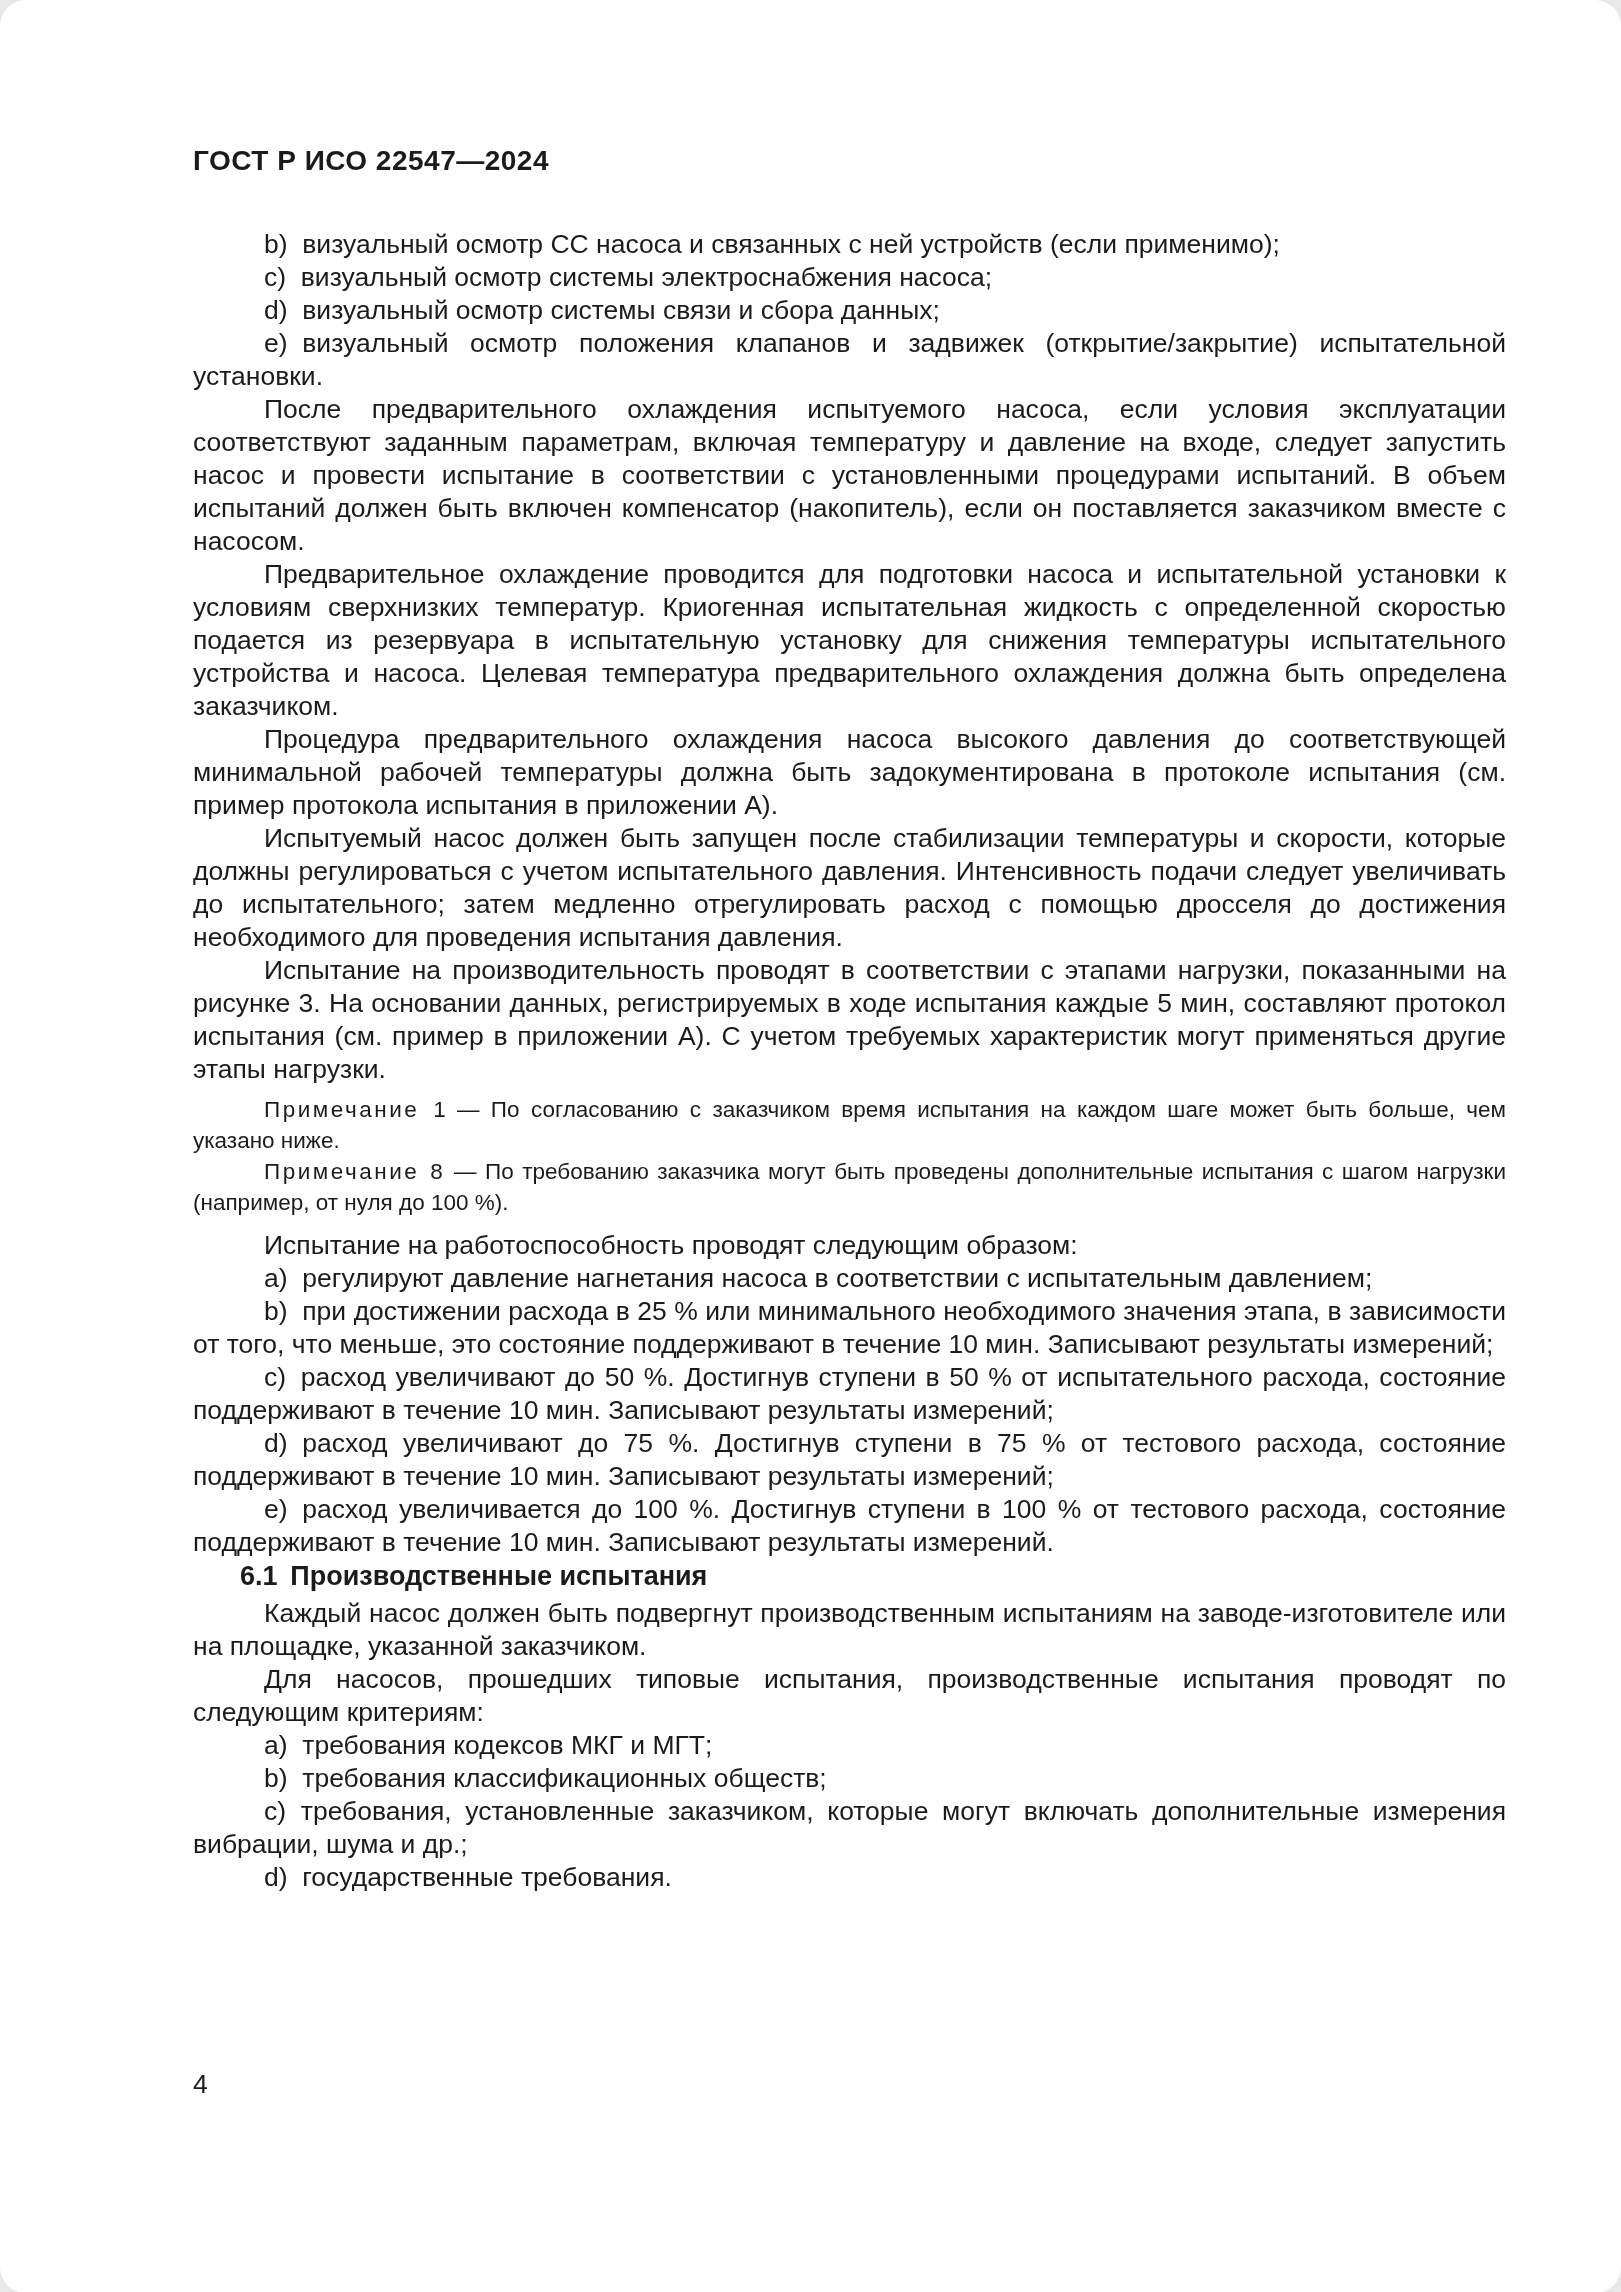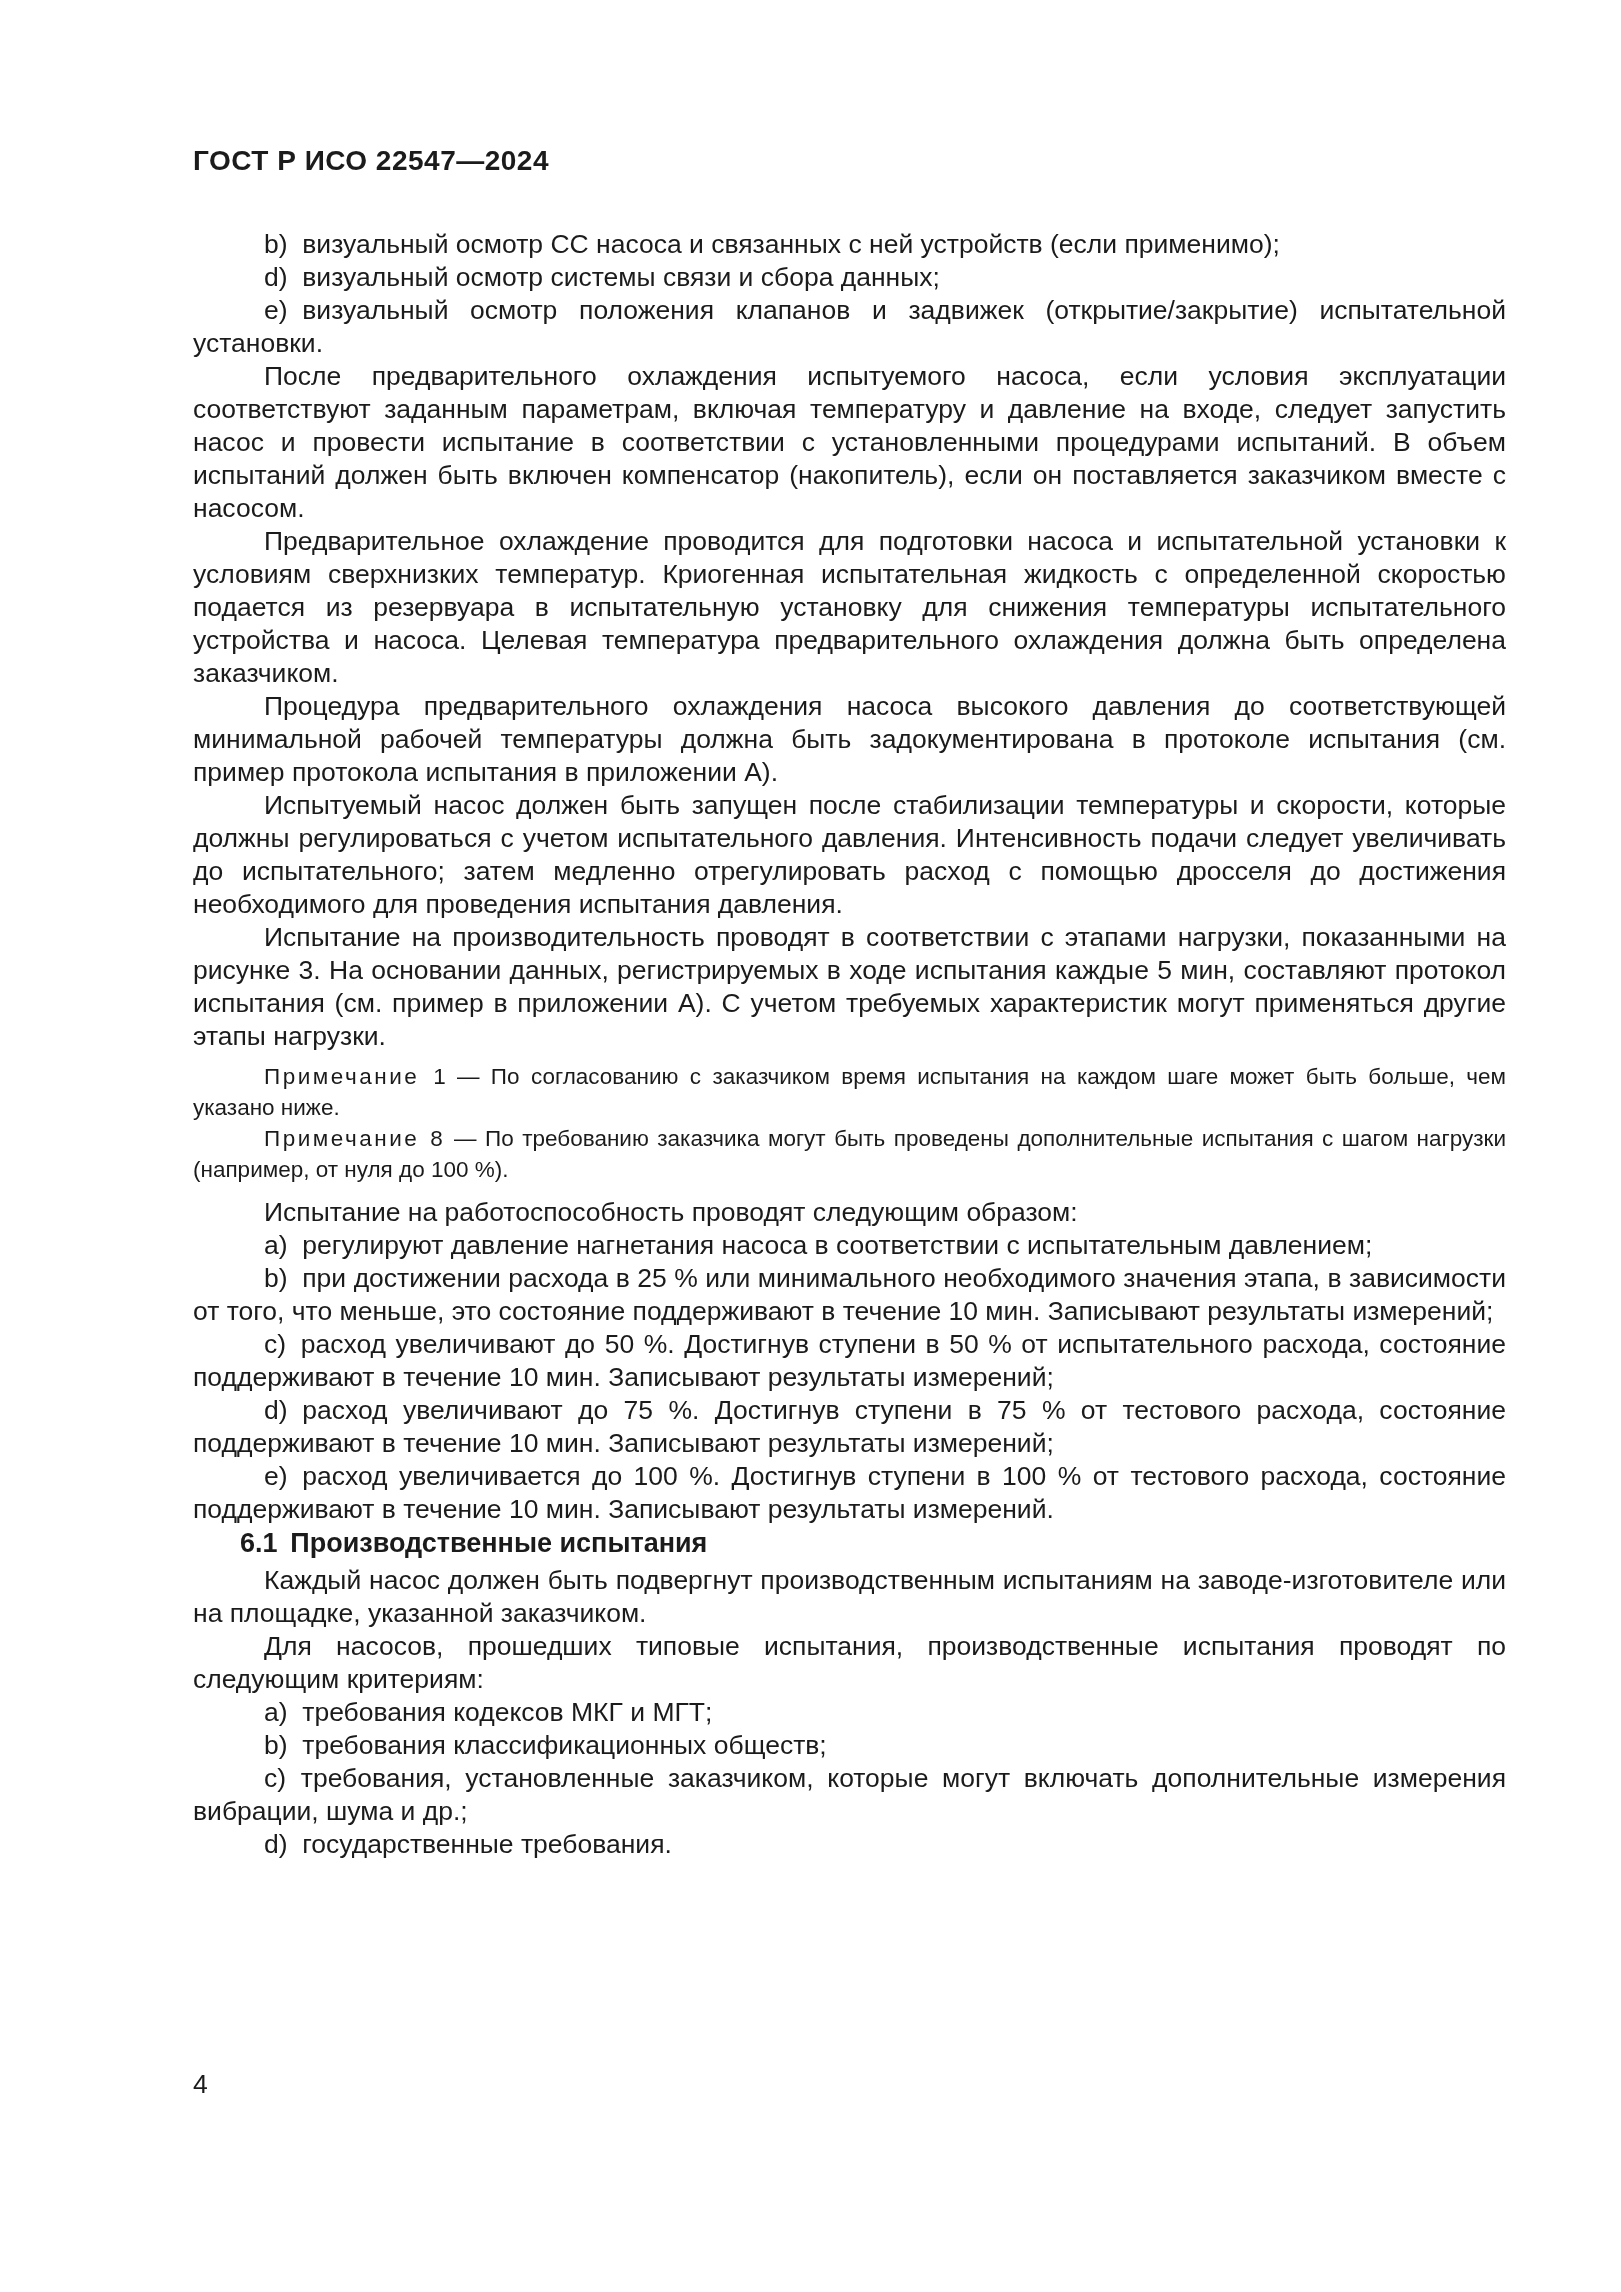--- a/index.html
+++ b/index.html
@@ -3,20 +3,21 @@
 <meta charset="utf-8">
 <style>
   html,body{margin:0;padding:0;background:#e8e8e8;}
   .page{
     position:relative;
     width:1621px;height:2293px;
     background:#ffffff;
     color:#1b1b1b;
     font-family:"Liberation Sans",sans-serif;
     overflow:hidden;
+    border-radius:26px;
   }
   .running-header{
     position:absolute;left:193px;top:145px;
     font-size:28px;font-weight:bold;letter-spacing:0.5px;
     white-space:nowrap;
   }
   .content{
     position:absolute;left:193px;top:228px;width:1313px;
   }
   p{margin:0;}
@@ -44,20 +45,21 @@
 </head>
 <body>
 
 <div class="page">
 
   <div class="running-header">ГОСТ Р ИСО 22547—2024</div>
 
   <div class="content">
 
     <p class="body-p"><span class="li-marker">b)</span><span>визуальный осмотр СС насоса и связанных с ней устройств (если применимо);</span></p>
+    <p class="body-p"><span class="li-marker">c)</span><span>визуальный осмотр системы электроснабжения насоса;</span></p>
     <p class="body-p"><span class="li-marker">d)</span><span>визуальный осмотр системы связи и сбора данных;</span></p>
     <p class="body-p"><span class="li-marker">e)</span><span>визуальный осмотр положения клапанов и задвижек (открытие/закрытие) испытательной установки.</span></p>
 
     <p class="body-p">После предварительного охлаждения испытуемого насоса, если условия эксплуатации соответствуют заданным параметрам, включая температуру и давление на входе, следует запустить насос и провести испытание в соответствии с установленными процедурами испытаний. В объем испытаний должен быть включен компенсатор (накопитель), если он поставляется заказчиком вместе с насосом.</p>
     <p class="body-p">Предварительное охлаждение проводится для подготовки насоса и испытательной установки к условиям сверхнизких температур. Криогенная испытательная жидкость с определенной скоростью подается из резервуара в испытательную установку для снижения температуры испытательного устройства и насоса. Целевая температура предварительного охлаждения должна быть определена заказчиком.</p>
     <p class="body-p">Процедура предварительного охлаждения насоса высокого давления до соответствующей минимальной рабочей температуры должна быть задокументирована в протоколе испытания (см. пример протокола испытания в приложении А).</p>
     <p class="body-p">Испытуемый насос должен быть запущен после стабилизации температуры и скорости, которые должны регулироваться с учетом испытательного давления. Интенсивность подачи следует увеличивать до испытательного; затем медленно отрегулировать расход с помощью дросселя до достижения необходимого для проведения испытания давления.</p>
 
 
     <p class="body-p">Испытание на производительность проводят в соответствии с этапами нагрузки, показанными на рисунке 3. На основании данных, регистрируемых в ходе испытания каждые 5 мин, составляют протокол испытания (см. пример в приложении А). С учетом требуемых характеристик могут применяться другие этапы нагрузки.</p>

